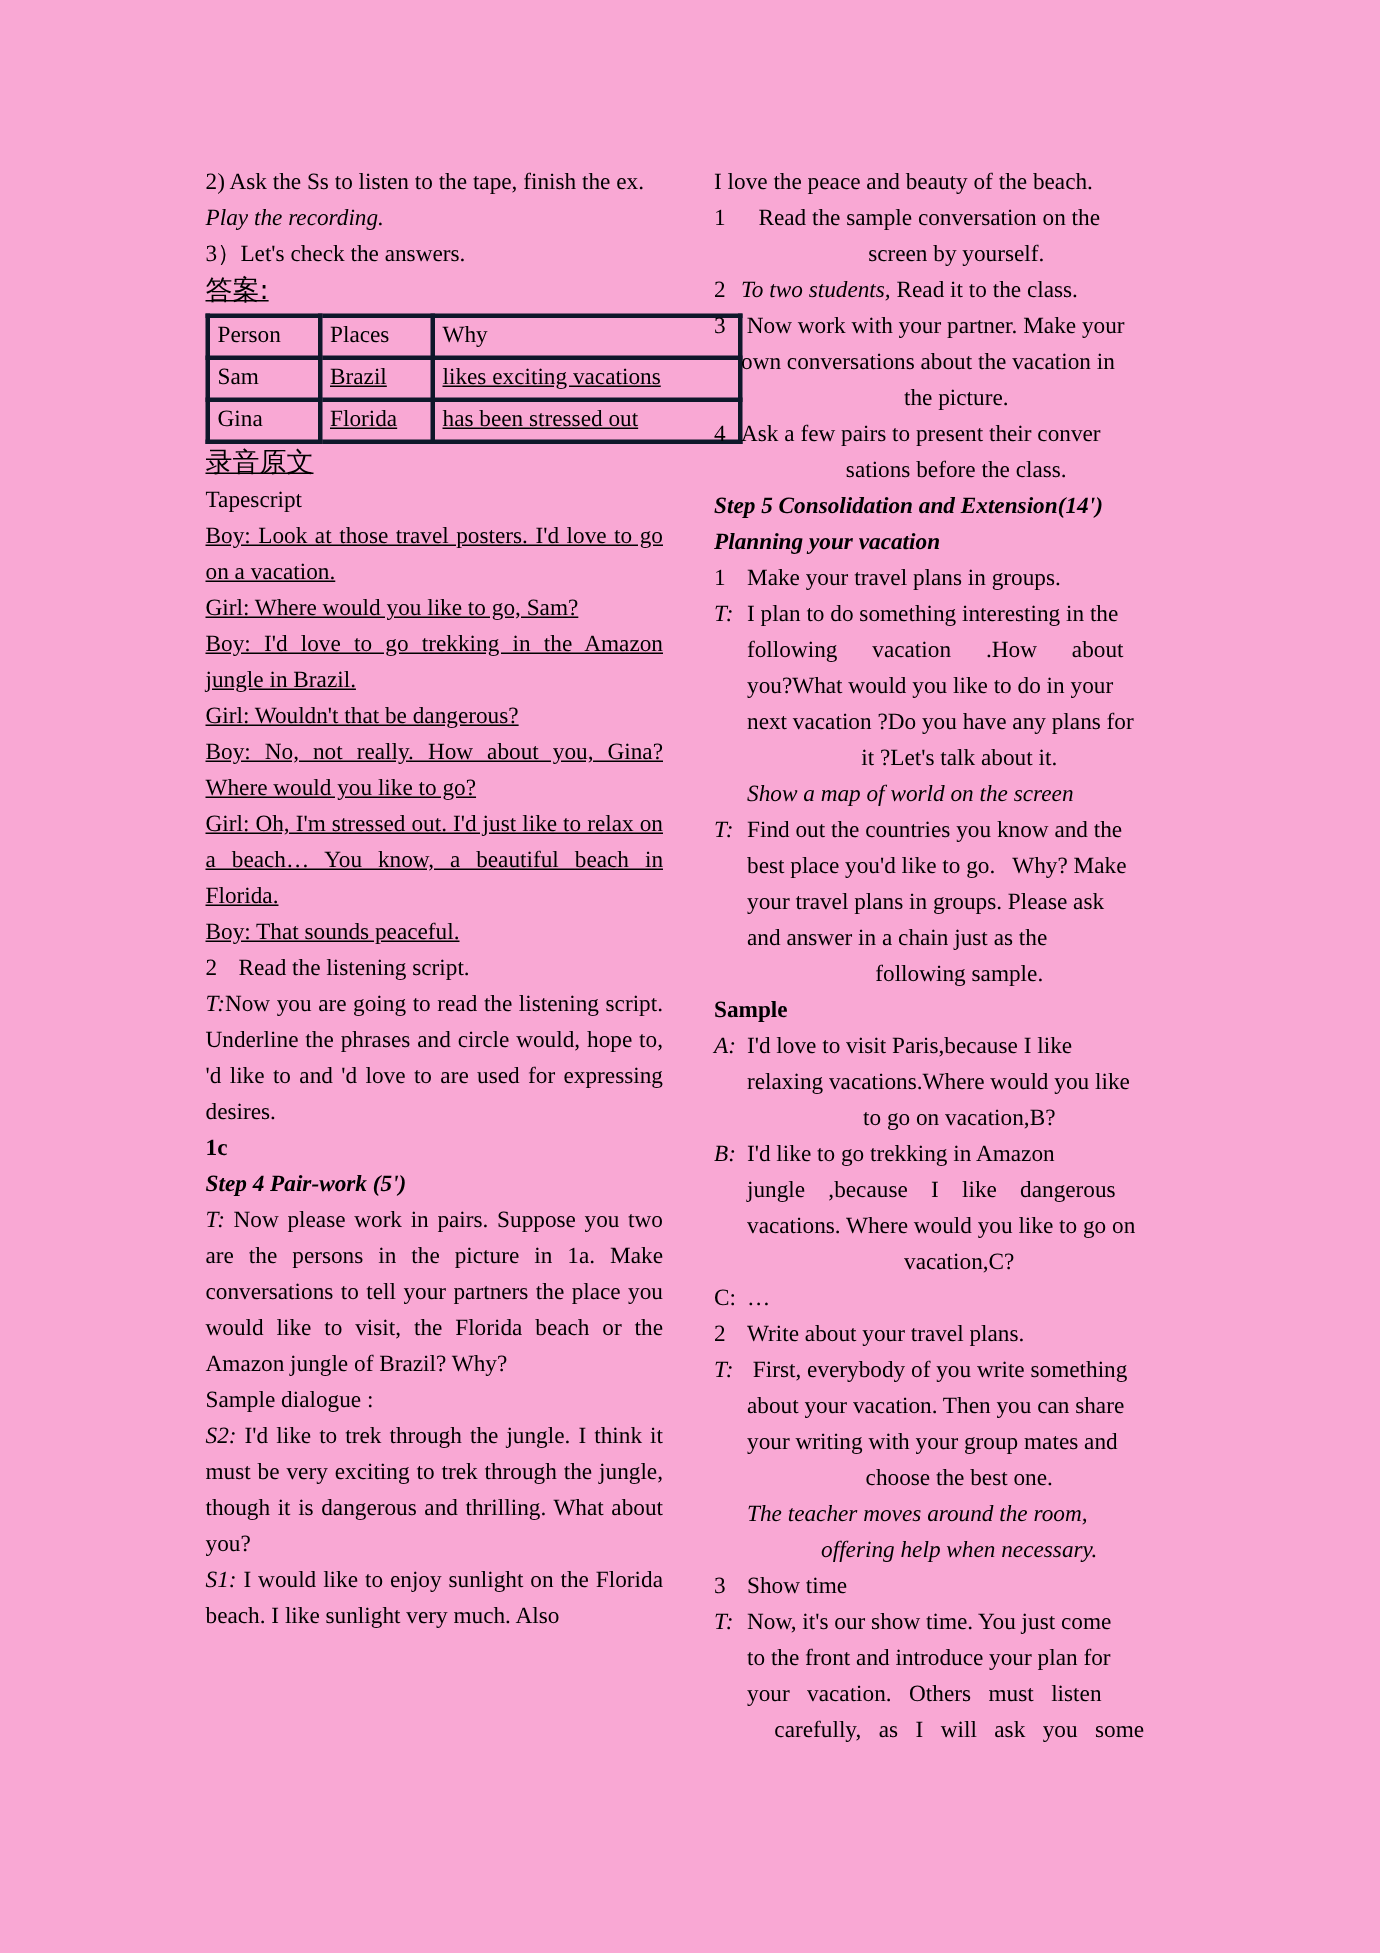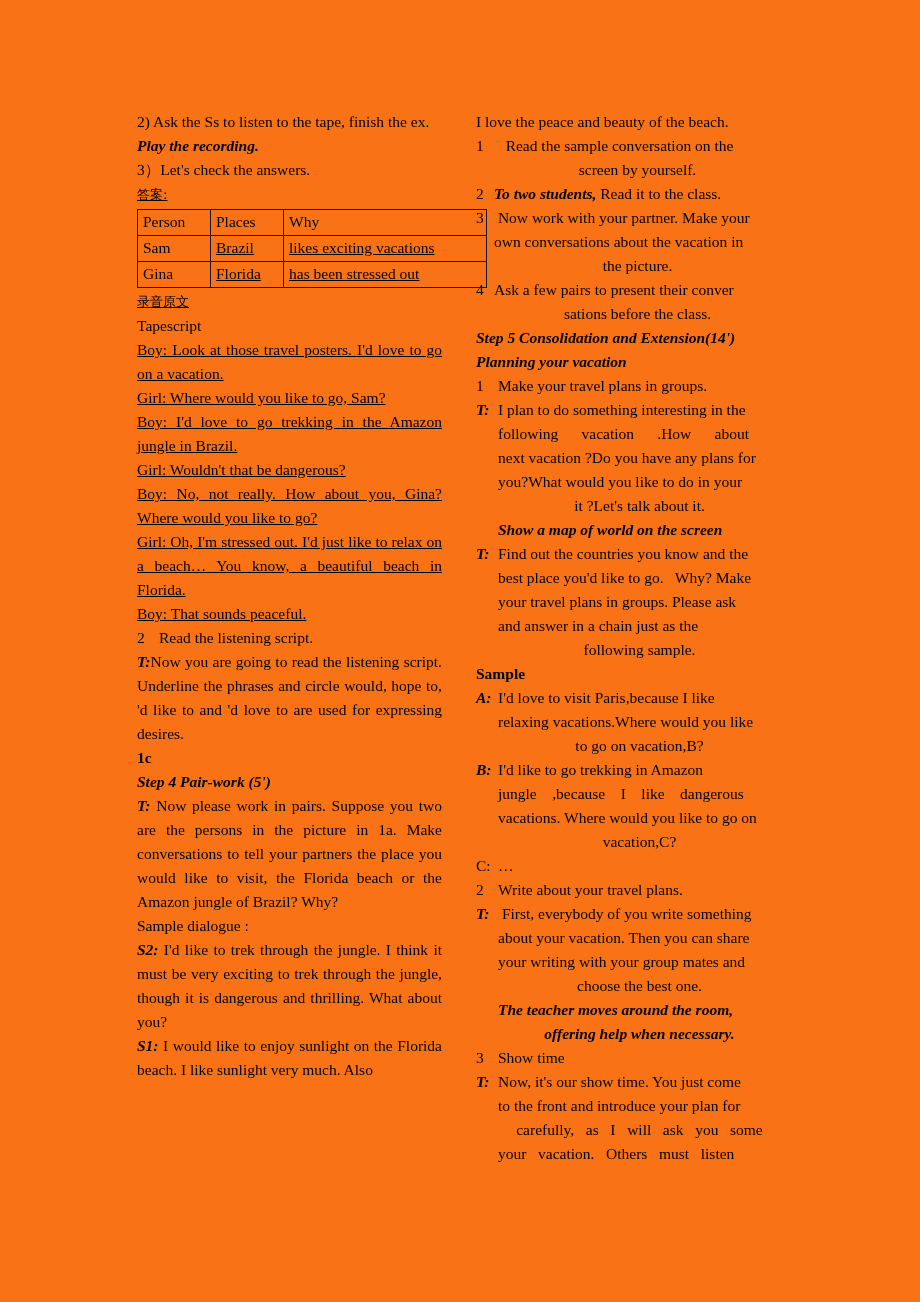--- a/index.html
+++ b/index.html
@@ -5,21 +5,21 @@
 <style>
   html, body {
     margin: 0;
     padding: 0;
     background: #ffffff;
   }
   .page {
     position: relative;
     width: 920px;
     height: 1302px;
-    background: #f97316;
+    background: #f9a8d4;
     box-sizing: border-box;
     font-family: "Liberation Serif", "DejaVu Serif", serif;
     color: #000000;
     overflow: hidden;
   }
   .columns {
     position: absolute;
     left: 137px;
     top: 110px;
     width: 644px;
@@ -38,21 +38,21 @@
 
   p { margin: 0; padding: 0; }
 
   .line {
     margin: 0;
     text-align: justify;
     text-justify: inter-word;
   }
   .lastline { text-align: left; }
 
-  .italic { font-style: italic; font-weight: bold; }
+  .italic { font-style: italic; }
   .bold { font-weight: bold; }
   .bolditalic { font-weight: bold; font-style: italic; }
   .ul { text-decoration: underline; }
 
   
   .hang {
     display: flex;
     flex-direction: row;
     align-items: flex-start;
   }
@@ -70,34 +70,34 @@
   .hang > .body > .l.last { text-align: center; }
 
   
   table.answers {
     border-collapse: collapse;
     width: 316px;
     margin: 2px 0 1px 0;
     table-layout: fixed;
   }
   table.answers td {
-    border: 1px solid #0f172a;
+    border: 3px solid #0f172a;
     padding: 1px 5px 2px 5px;
     font-size: 15.5px;
     line-height: 22px;
     height: 22px;
     vertical-align: middle;
     white-space: nowrap;
     overflow: hidden;
   }
   table.answers td.c0 { width: 62px; }
   table.answers td.c1 { width: 62px; }
   table.answers td.c2 { width: 192px; }
 
-  .cjk { font-family: "DejaVu Sans", "Liberation Sans", sans-serif; font-size: 13px; }
+  .cjk { font-family: "DejaVu Sans", "Liberation Sans", sans-serif; font-size: 18px; }
 </style>
 </head>
 <body>
 
 <div class="page">
   <div class="columns">
 
     <div class="col col-left">
 
       <p class="line lastline">2) Ask the Ss to listen to the tape, finish the ex.</p>
@@ -197,22 +197,22 @@
       <div class="hang">
         <span class="marker">1</span>
         <span class="body lastline">Make your travel plans in groups.</span>
       </div>
 
       <div class="hang">
         <span class="marker italic">T:</span>
         <span class="body">
             <span class="l">I plan to do something interesting in the</span>
             <span class="l">following&nbsp;&nbsp;&nbsp;&nbsp;&nbsp; vacation&nbsp;&nbsp;&nbsp;&nbsp;&nbsp; .How&nbsp;&nbsp;&nbsp;&nbsp;&nbsp; about</span>
+            <span class="l">you?What would you like to do in your</span>
             <span class="l">next vacation ?Do you have any plans for</span>
-            <span class="l">you?What would you like to do in your</span>
             <span class="l last">it ?Let's talk about it.</span>
           </span>
       </div>
 
       <div class="hang">
         <span class="marker"></span>
         <span class="body lastline italic">Show a map of world on the screen</span>
       </div>
 
       <div class="hang">
@@ -278,20 +278,20 @@
       <div class="hang">
         <span class="marker">3</span>
         <span class="body lastline">Show time</span>
       </div>
 
       <div class="hang">
         <span class="marker italic">T:</span>
         <span class="body">
             <span class="l">Now, it's our show time. You just come</span>
             <span class="l">to the front and introduce your plan for</span>
+            <span class="l">your&nbsp;&nbsp; vacation.&nbsp;&nbsp; Others&nbsp;&nbsp; must&nbsp;&nbsp; listen</span>
             <span class="l last">carefully,&nbsp;&nbsp; as&nbsp;&nbsp; I&nbsp;&nbsp; will&nbsp;&nbsp; ask&nbsp;&nbsp; you&nbsp;&nbsp; some</span>
-            <span class="l">your&nbsp;&nbsp; vacation.&nbsp;&nbsp; Others&nbsp;&nbsp; must&nbsp;&nbsp; listen</span>
           </span>
       </div>
 
     </div>
   </div>
 </div>
 
 </body></html>

